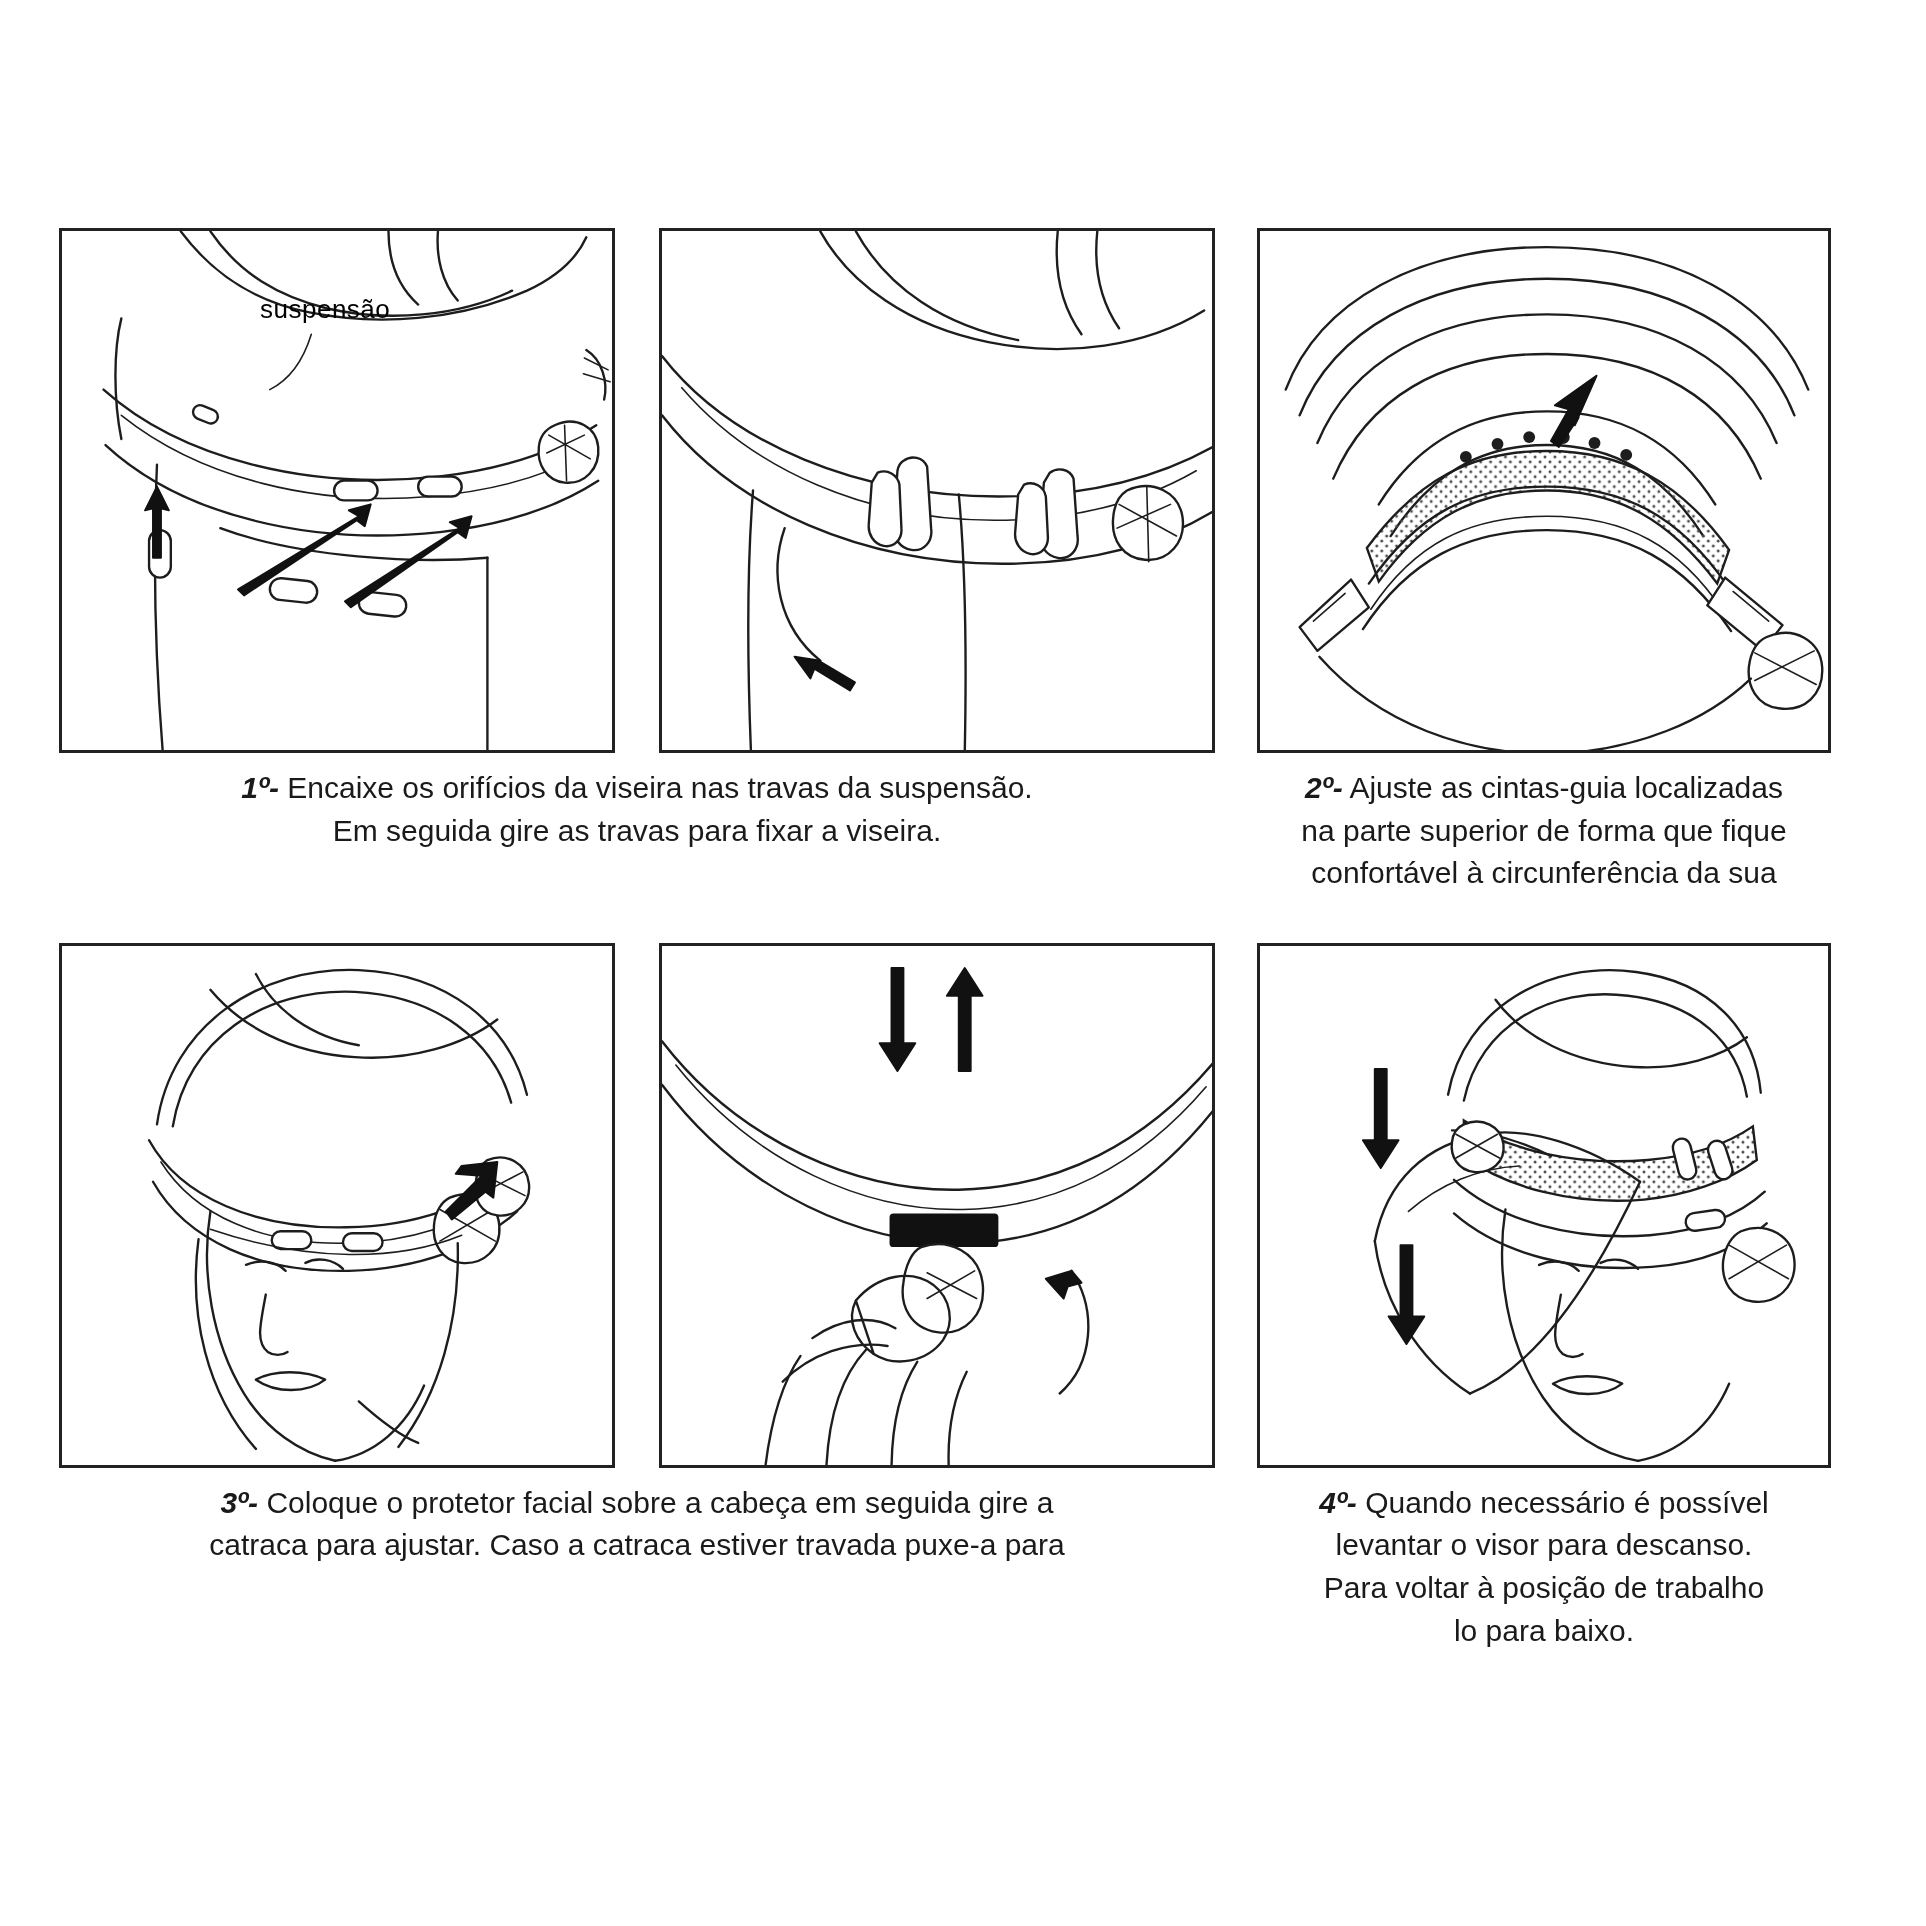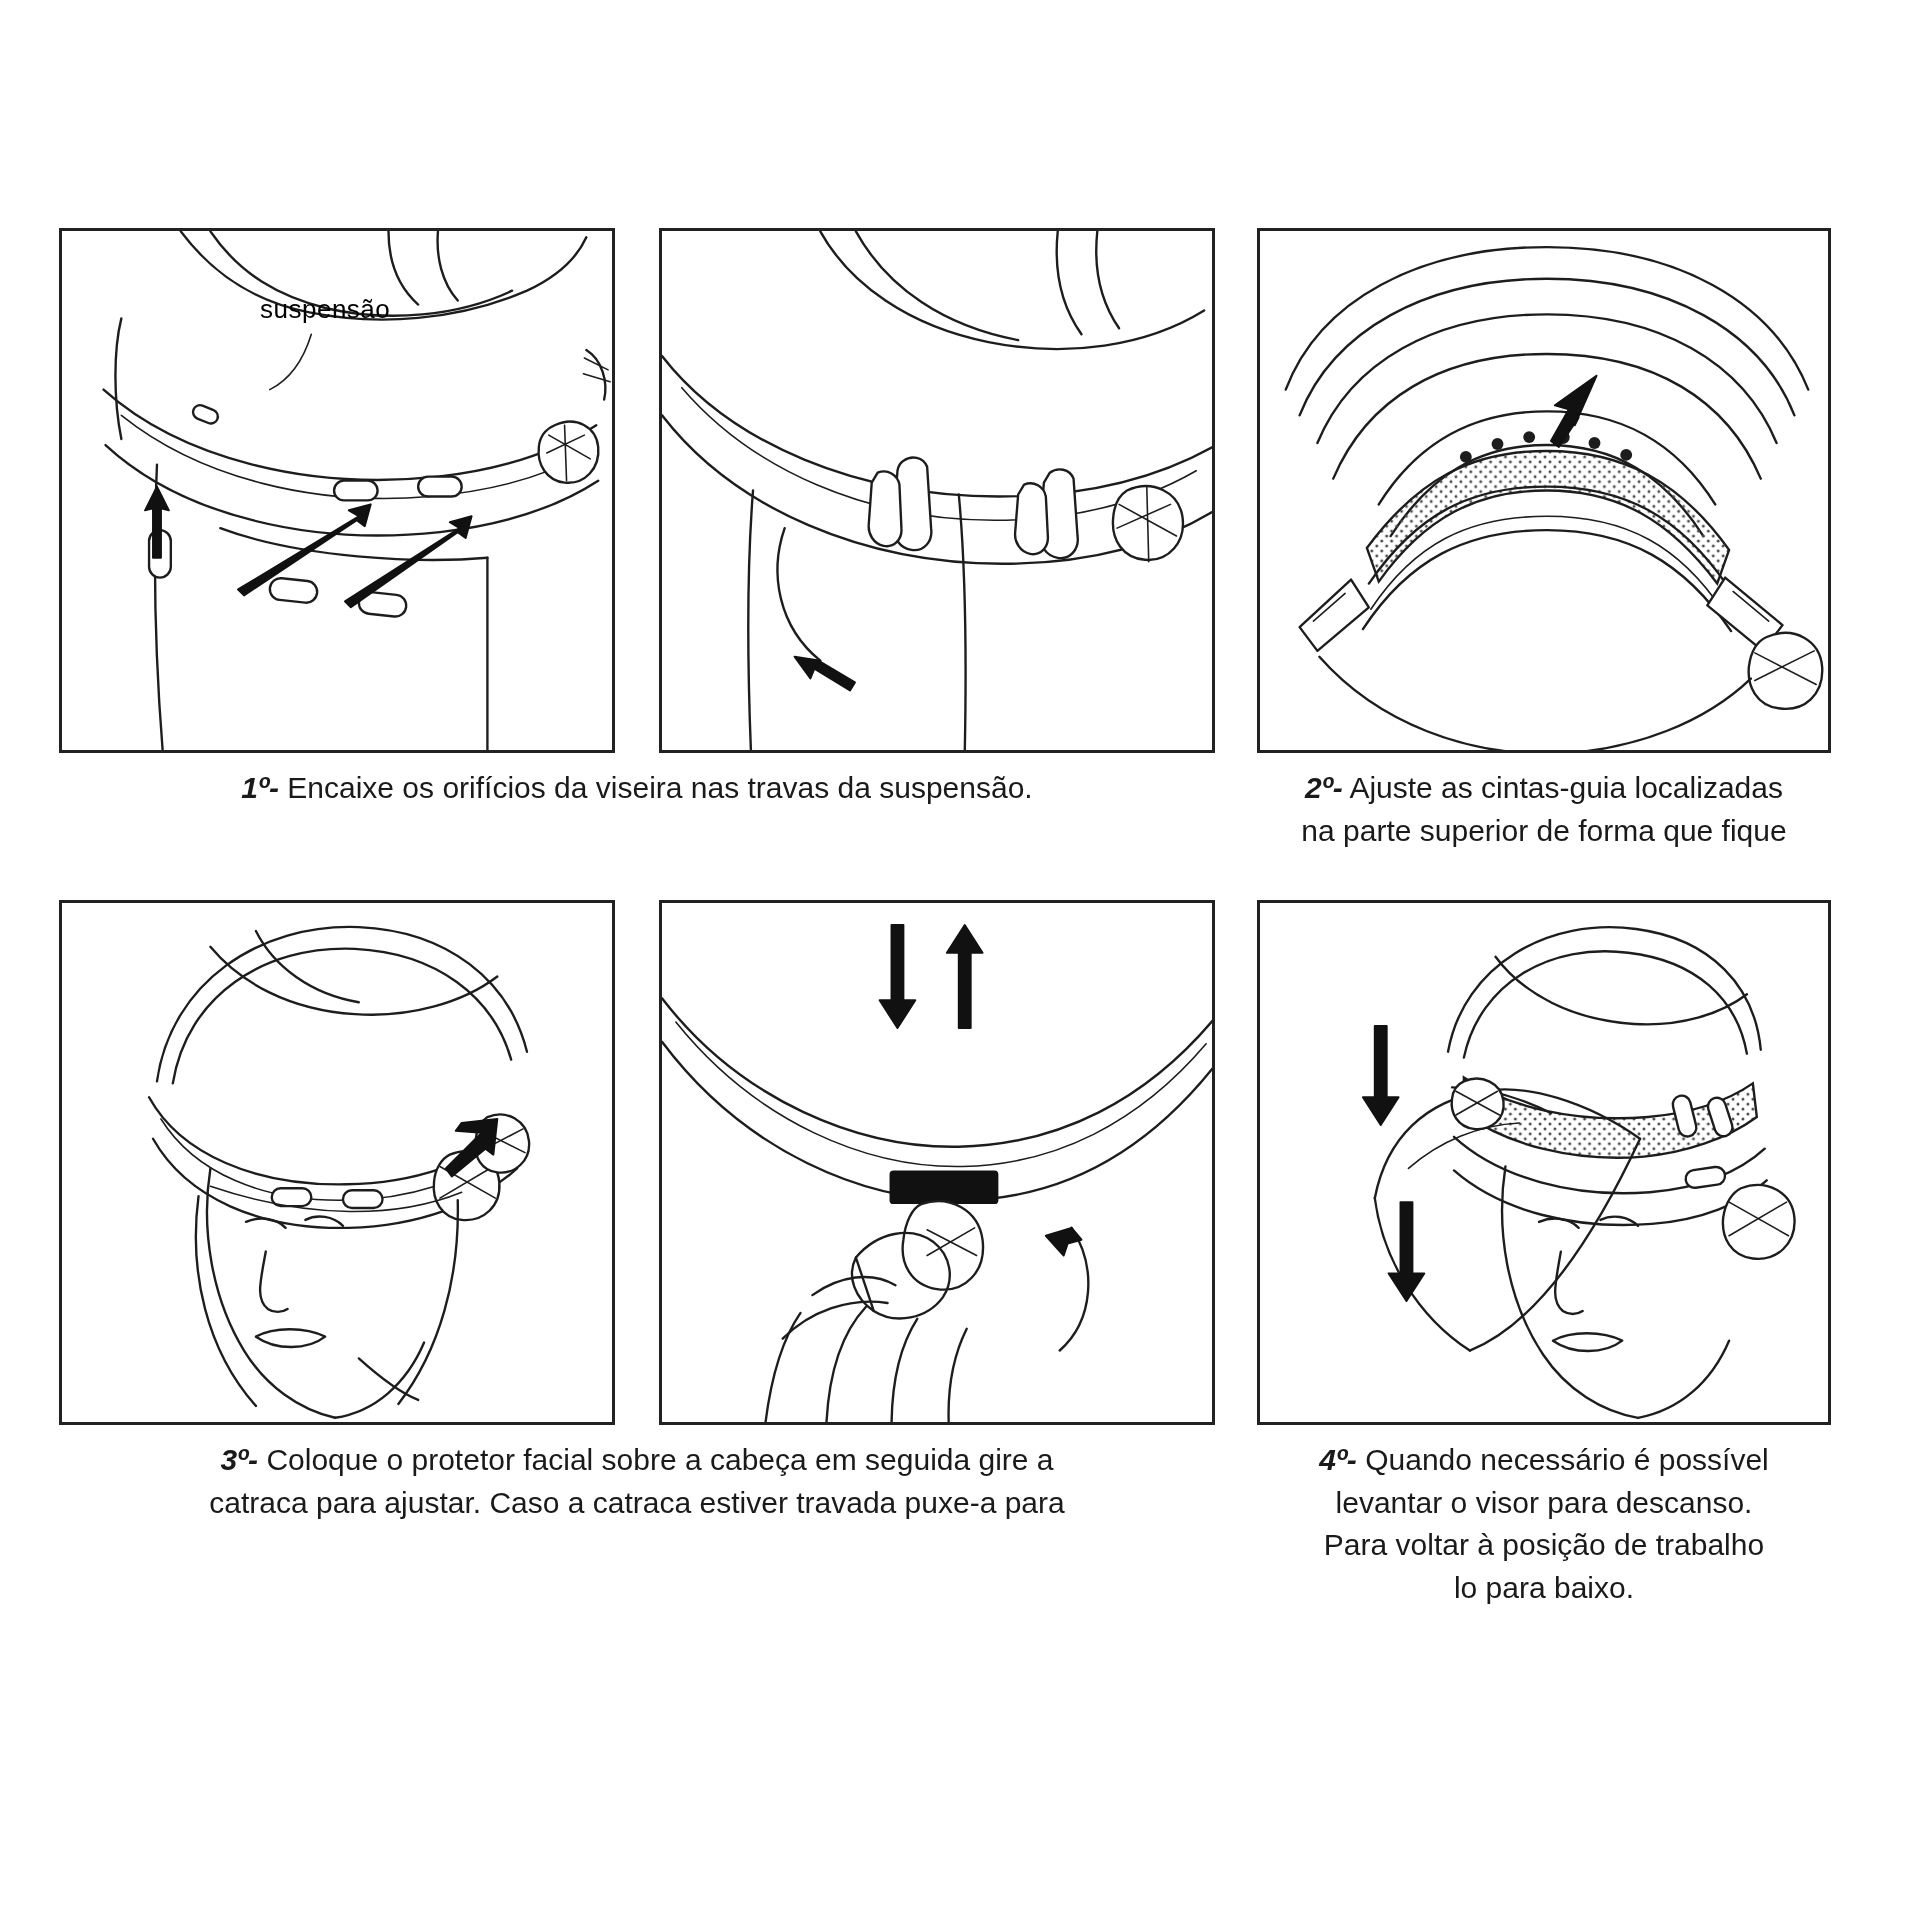--- a/index.html
+++ b/index.html
@@ -191,20 +191,21 @@
             <path class="ln" d="M300 266 C306 330 308 430 306 528"></path>
             <path class="ln" d="M90 528 C86 430 86 338 92 262"></path>
 
             <path class="ln" d="M124 300 C108 346 118 400 160 434"></path>
             <path class="arrow" d="M160 434 L134 430 L150 452 L154 442 L190 464 L195 456 L158 434 Z"></path>
           </svg>
         </div>
       </div>
       <div class="caption">
         <div><b>1º-</b> <span>Encaixe os orifícios da viseira nas travas da suspensão.</span></div>
+        <div>Em seguida gire as travas para fixar a viseira.</div>
       </div>
     </div>
 
     <div class="group group-right">
       <div class="panels">
 
         <div class="panel p-right">
           <svg width="574" height="525" viewBox="0 0 580 530">
             <defs>
               <pattern id="mesh" width="10" height="10" patternUnits="userSpaceOnUse">
@@ -244,20 +245,21 @@
             <path class="ln" d="M60 430 C120 498 210 530 300 528"></path>
             <path class="ln" d="M300 528 C380 524 450 496 496 452"></path>
 
             <path class="arrow" d="M318 196 L340 146 L298 176 L312 180 L294 212 L302 218 L322 188 Z"></path>
           </svg>
         </div>
       </div>
       <div class="caption">
         <div><b>2º-</b> <span>Ajuste as cintas-guia localizadas</span></div>
         <div>na parte superior de forma que fique</div>
+        <div>confortável à circunferência da sua</div>
       </div>
     </div>
   </div>
 
   <div class="row" style="margin-top:48px;">
 
     <div class="group group-left">
       <div class="panels">
 
         <div class="panel p-small">

